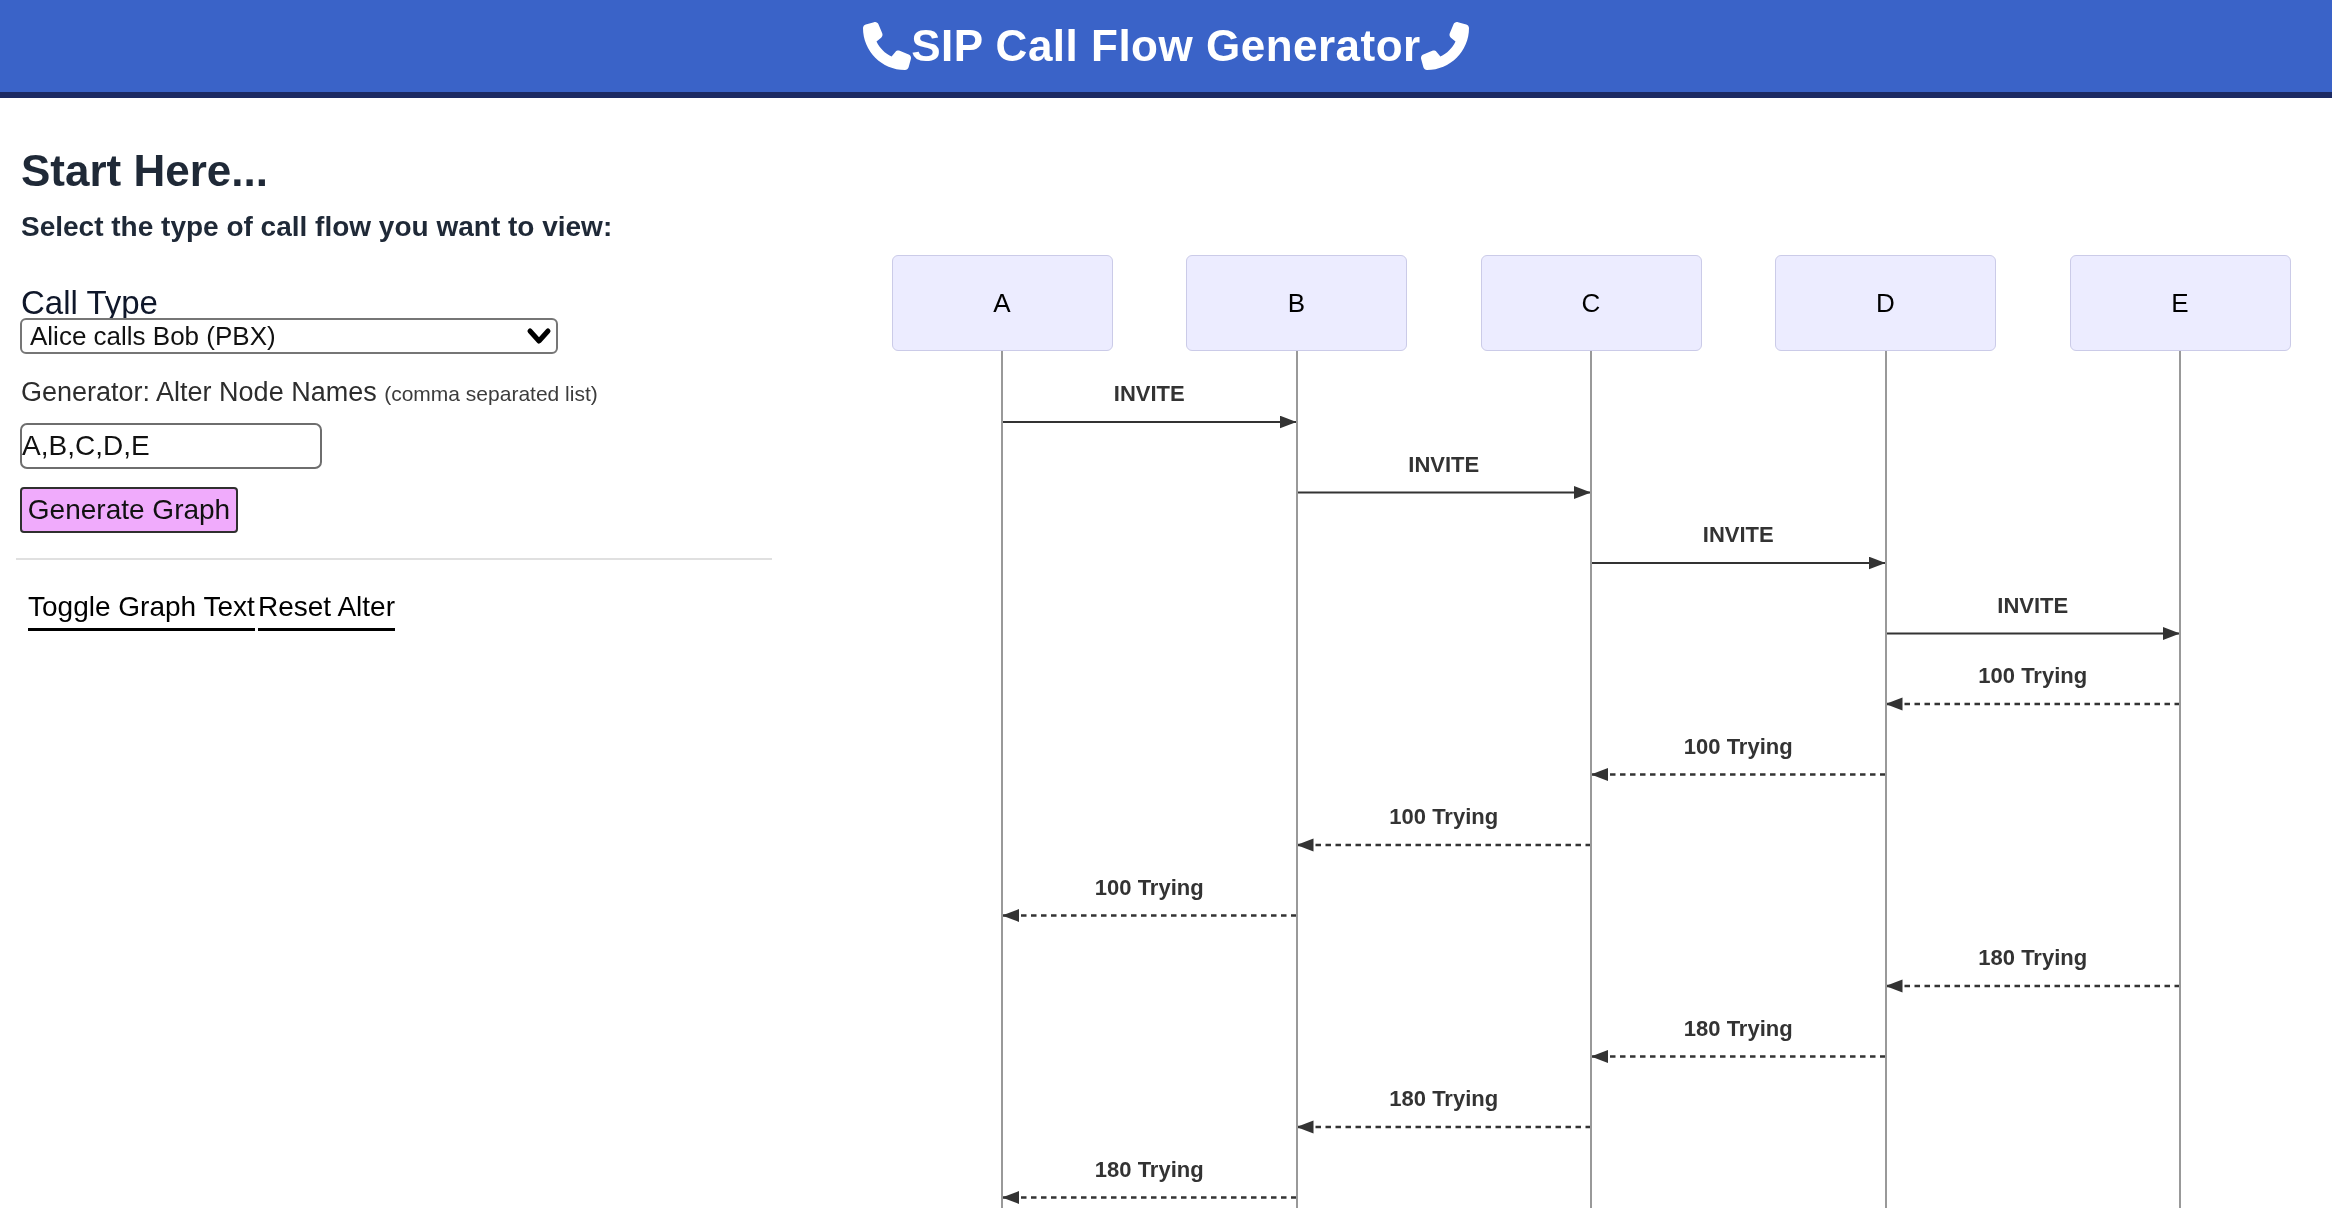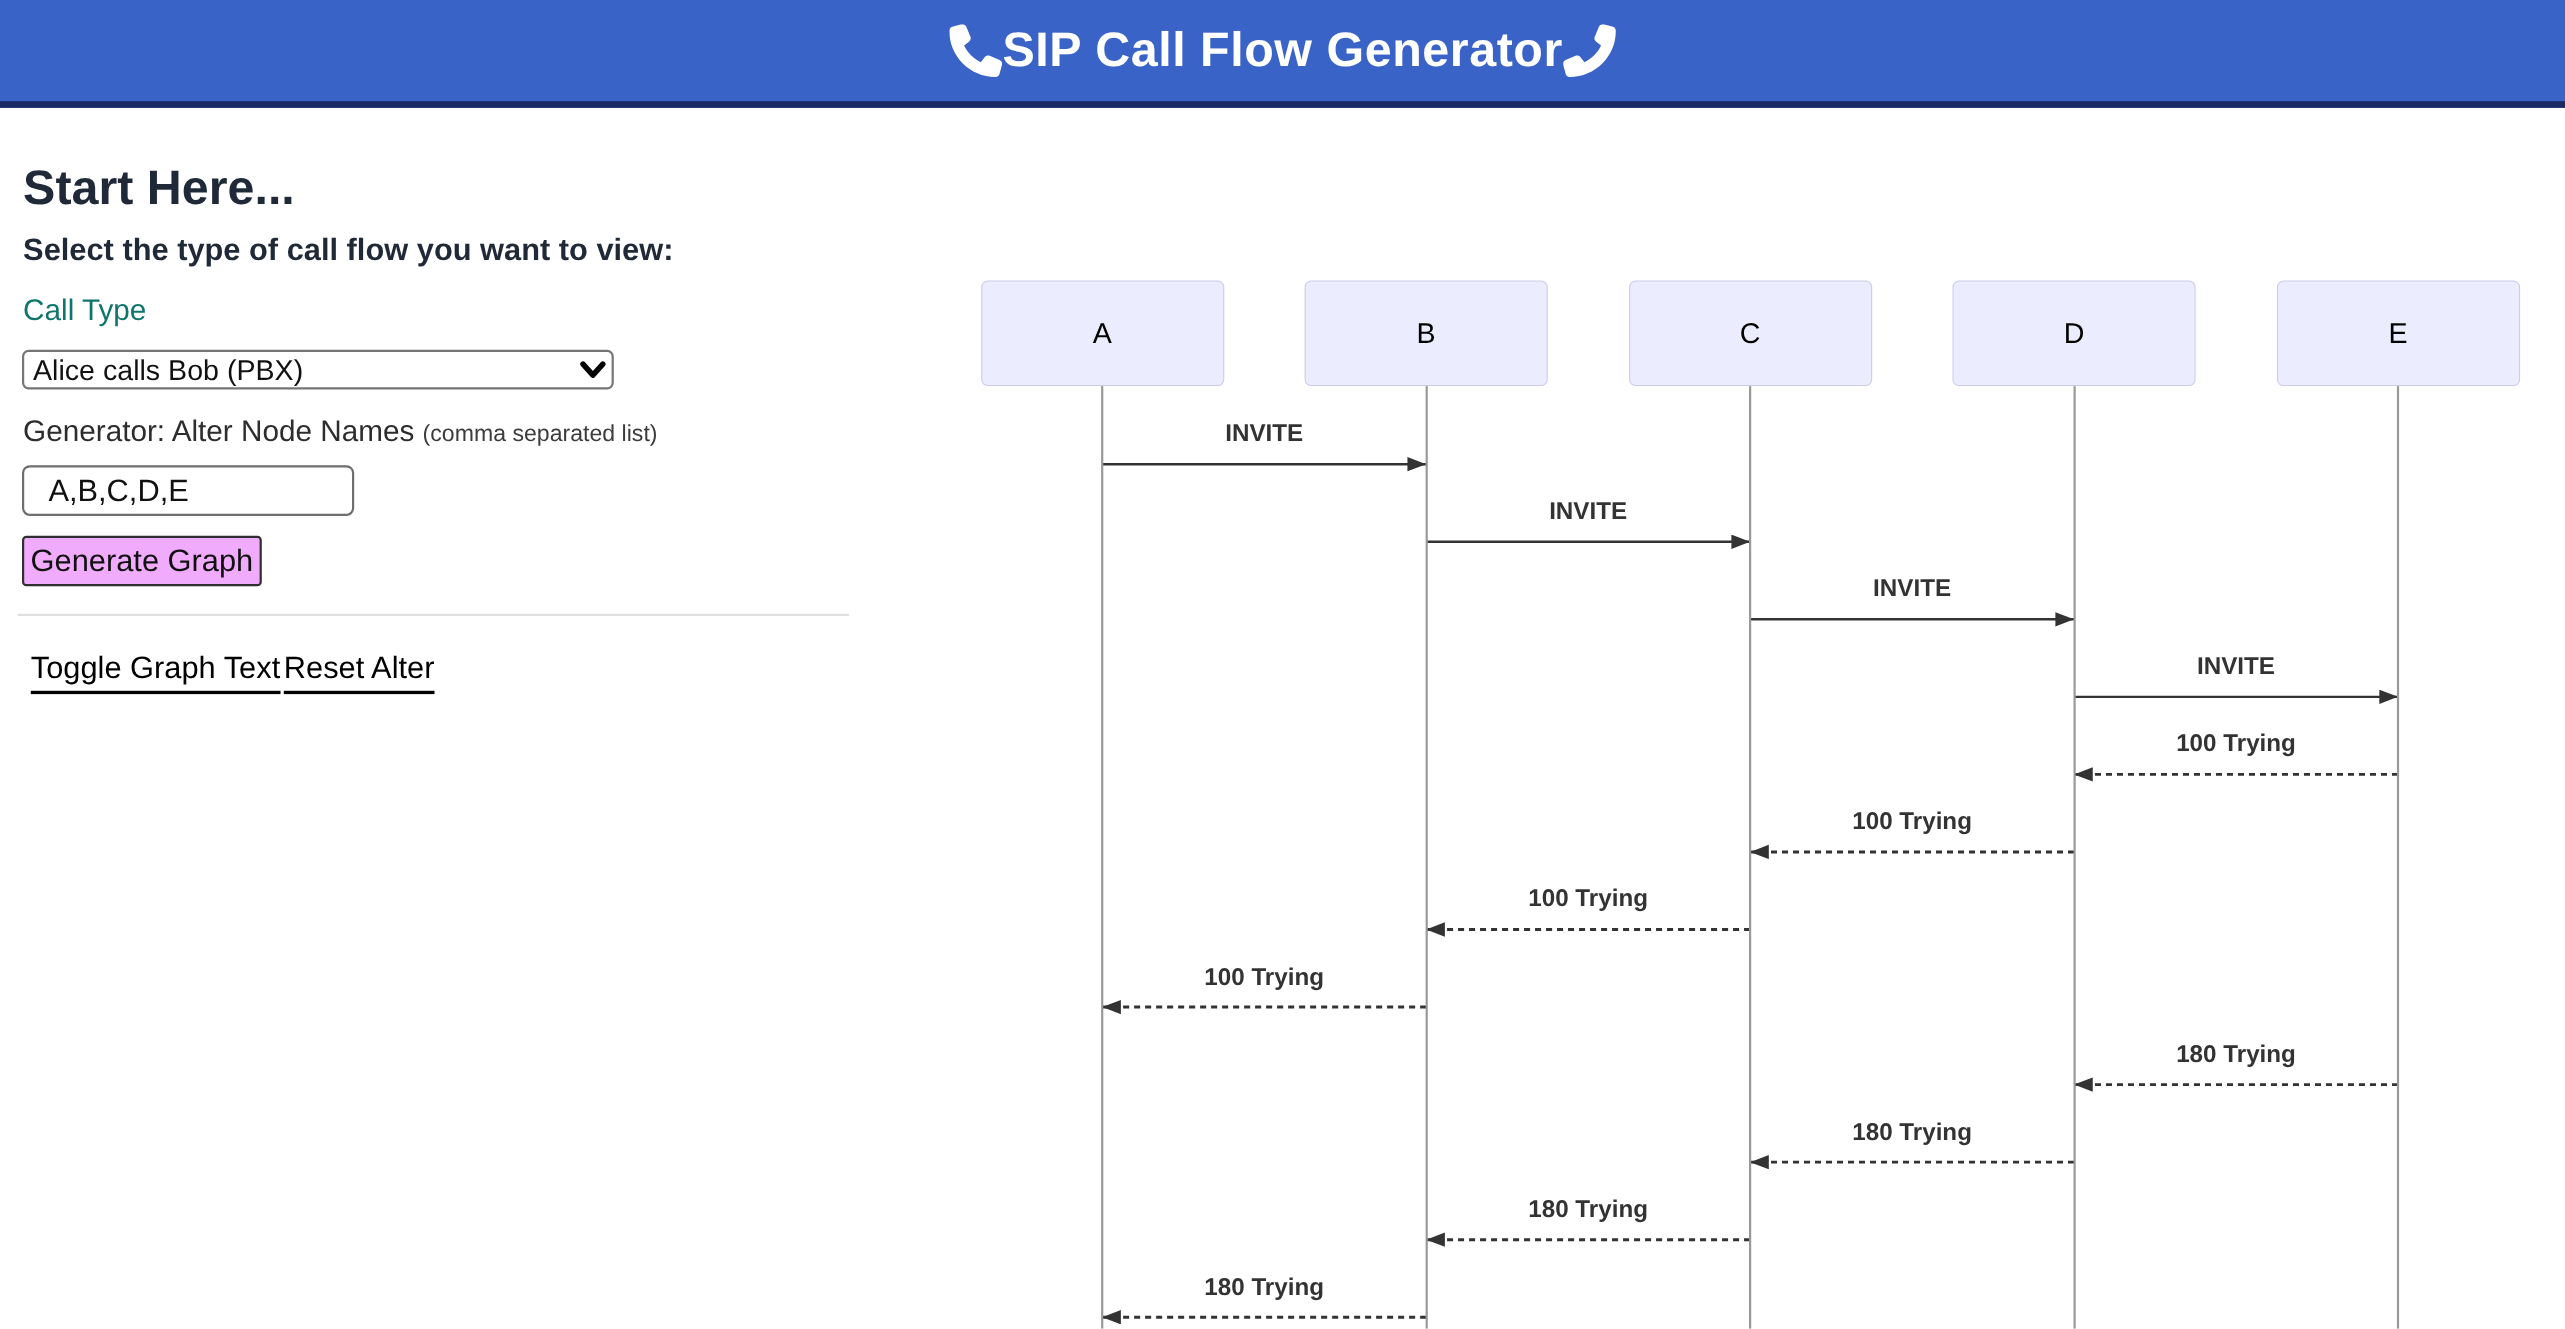--- a/index.html
+++ b/index.html
@@ -19,36 +19,36 @@
     display: flex; align-items: center; justify-content: center; 
   }
   .header h1 { color: #fff; font-size: 44px; font-weight: 700; letter-spacing: 0.5px; }
   .phone-svg { width: 48px; height: 48px; display: block; }
   .phone-flip { transform: scaleX(-1); }
 
   
   .abs { position: absolute; }
   .heading { left: 21px; top: 146px; font-size: 44px; font-weight: 600; color: #1f2937; }
   .subheading { left: 21px; top: 211px; font-size: 28px; font-weight: 700; color: #1f2937; }
-  .call-type-label { left: 21px; top: 267px; font-size: 27px; color: #0f766e; }
+  .call-type-label { left: 21px; top: 284px; font-size: 33px; color: #0f172a; }
   .call-type {
     left: 20px; top: 318px; width: 538px; height: 36px;
     font-size: 26px; font-family: "Liberation Sans", sans-serif; color: #111;
     border: 2px solid #767676; border-radius: 6px; background: #fff;
     padding: 0 40px 0 8px;
     -webkit-appearance: none; appearance: none;
   }
   .chevron-wrap { left: 526px; top: 325px; width: 26px; height: 22px; pointer-events: none; }
   .optional-label { left: 21px; top: 377px; font-size: 27px; color: #2d2d2d; }
   .optional-hint { font-size: 21px; color: #3c3c3c; }
   .node-input {
     left: 20px; top: 423px; width: 302px; height: 46px;
     border: 2px solid #6e6e6e; border-radius: 7px;
     font-size: 28px; font-family: "Liberation Sans", sans-serif; color: #111;
-    padding: 0 22px; background: #fff;
+    padding: 0 0; background: #fff;
   }
   .generate-btn {
     left: 20px; top: 487px; width: 218px; height: 46px;
     background: #f0abfc; border: 2px solid #2f2f2f; border-radius: 4px;
     font-size: 28px; font-family: "Liberation Sans", sans-serif; color: #111;
     text-align: center; cursor: pointer;
   }
   .divider { left: 16px; top: 558px; width: 756px; height: 2px; background: #e0e0e0; }
   .link {
     top: 591px; font-size: 28px; color: #000; text-decoration: none;

